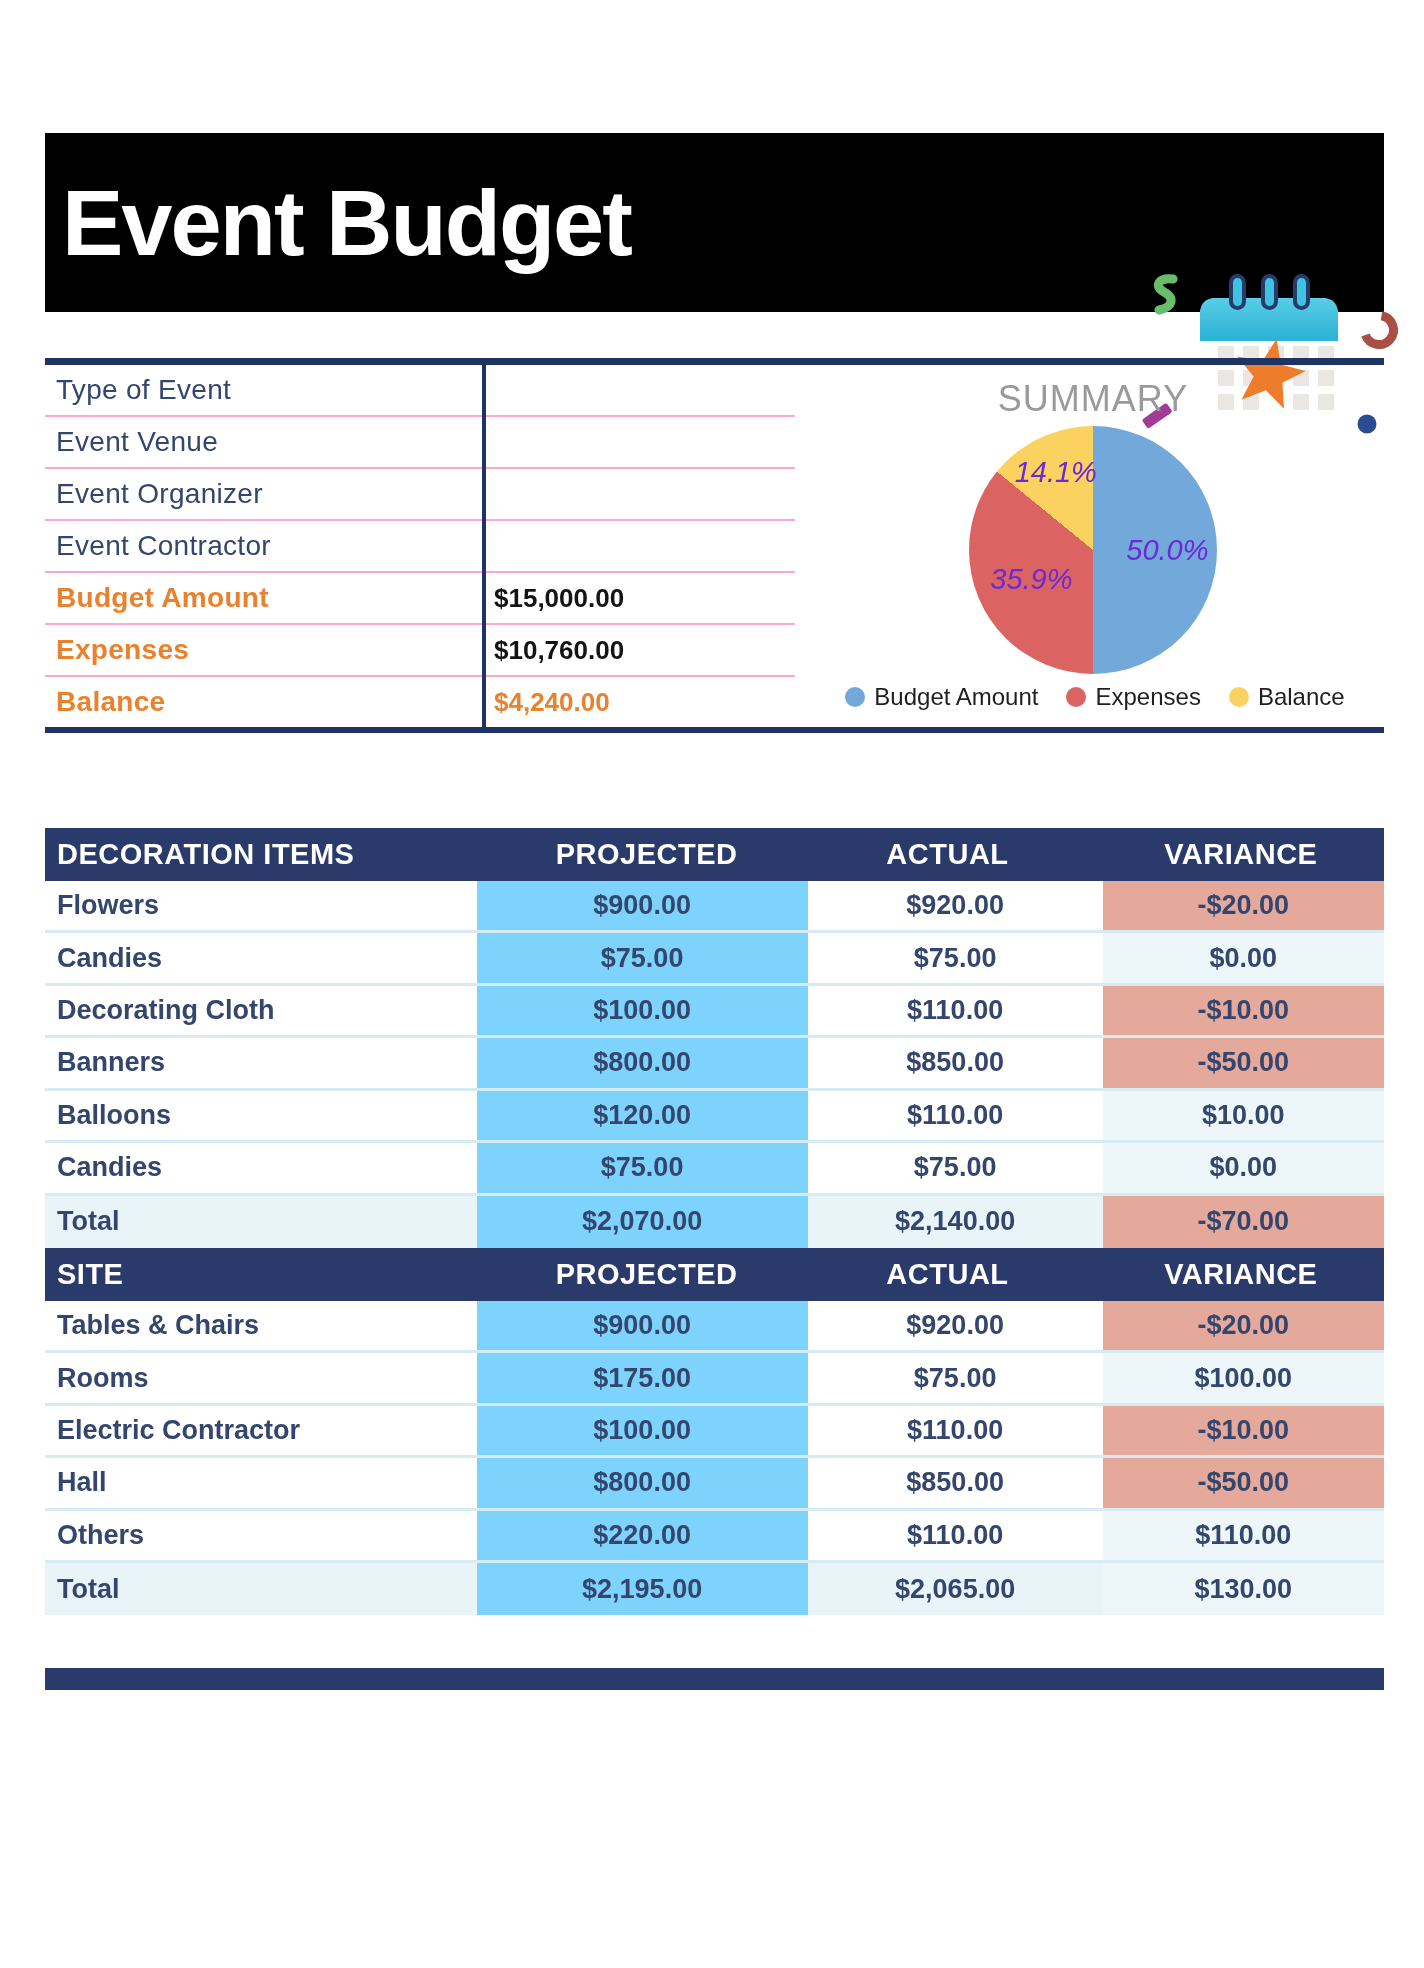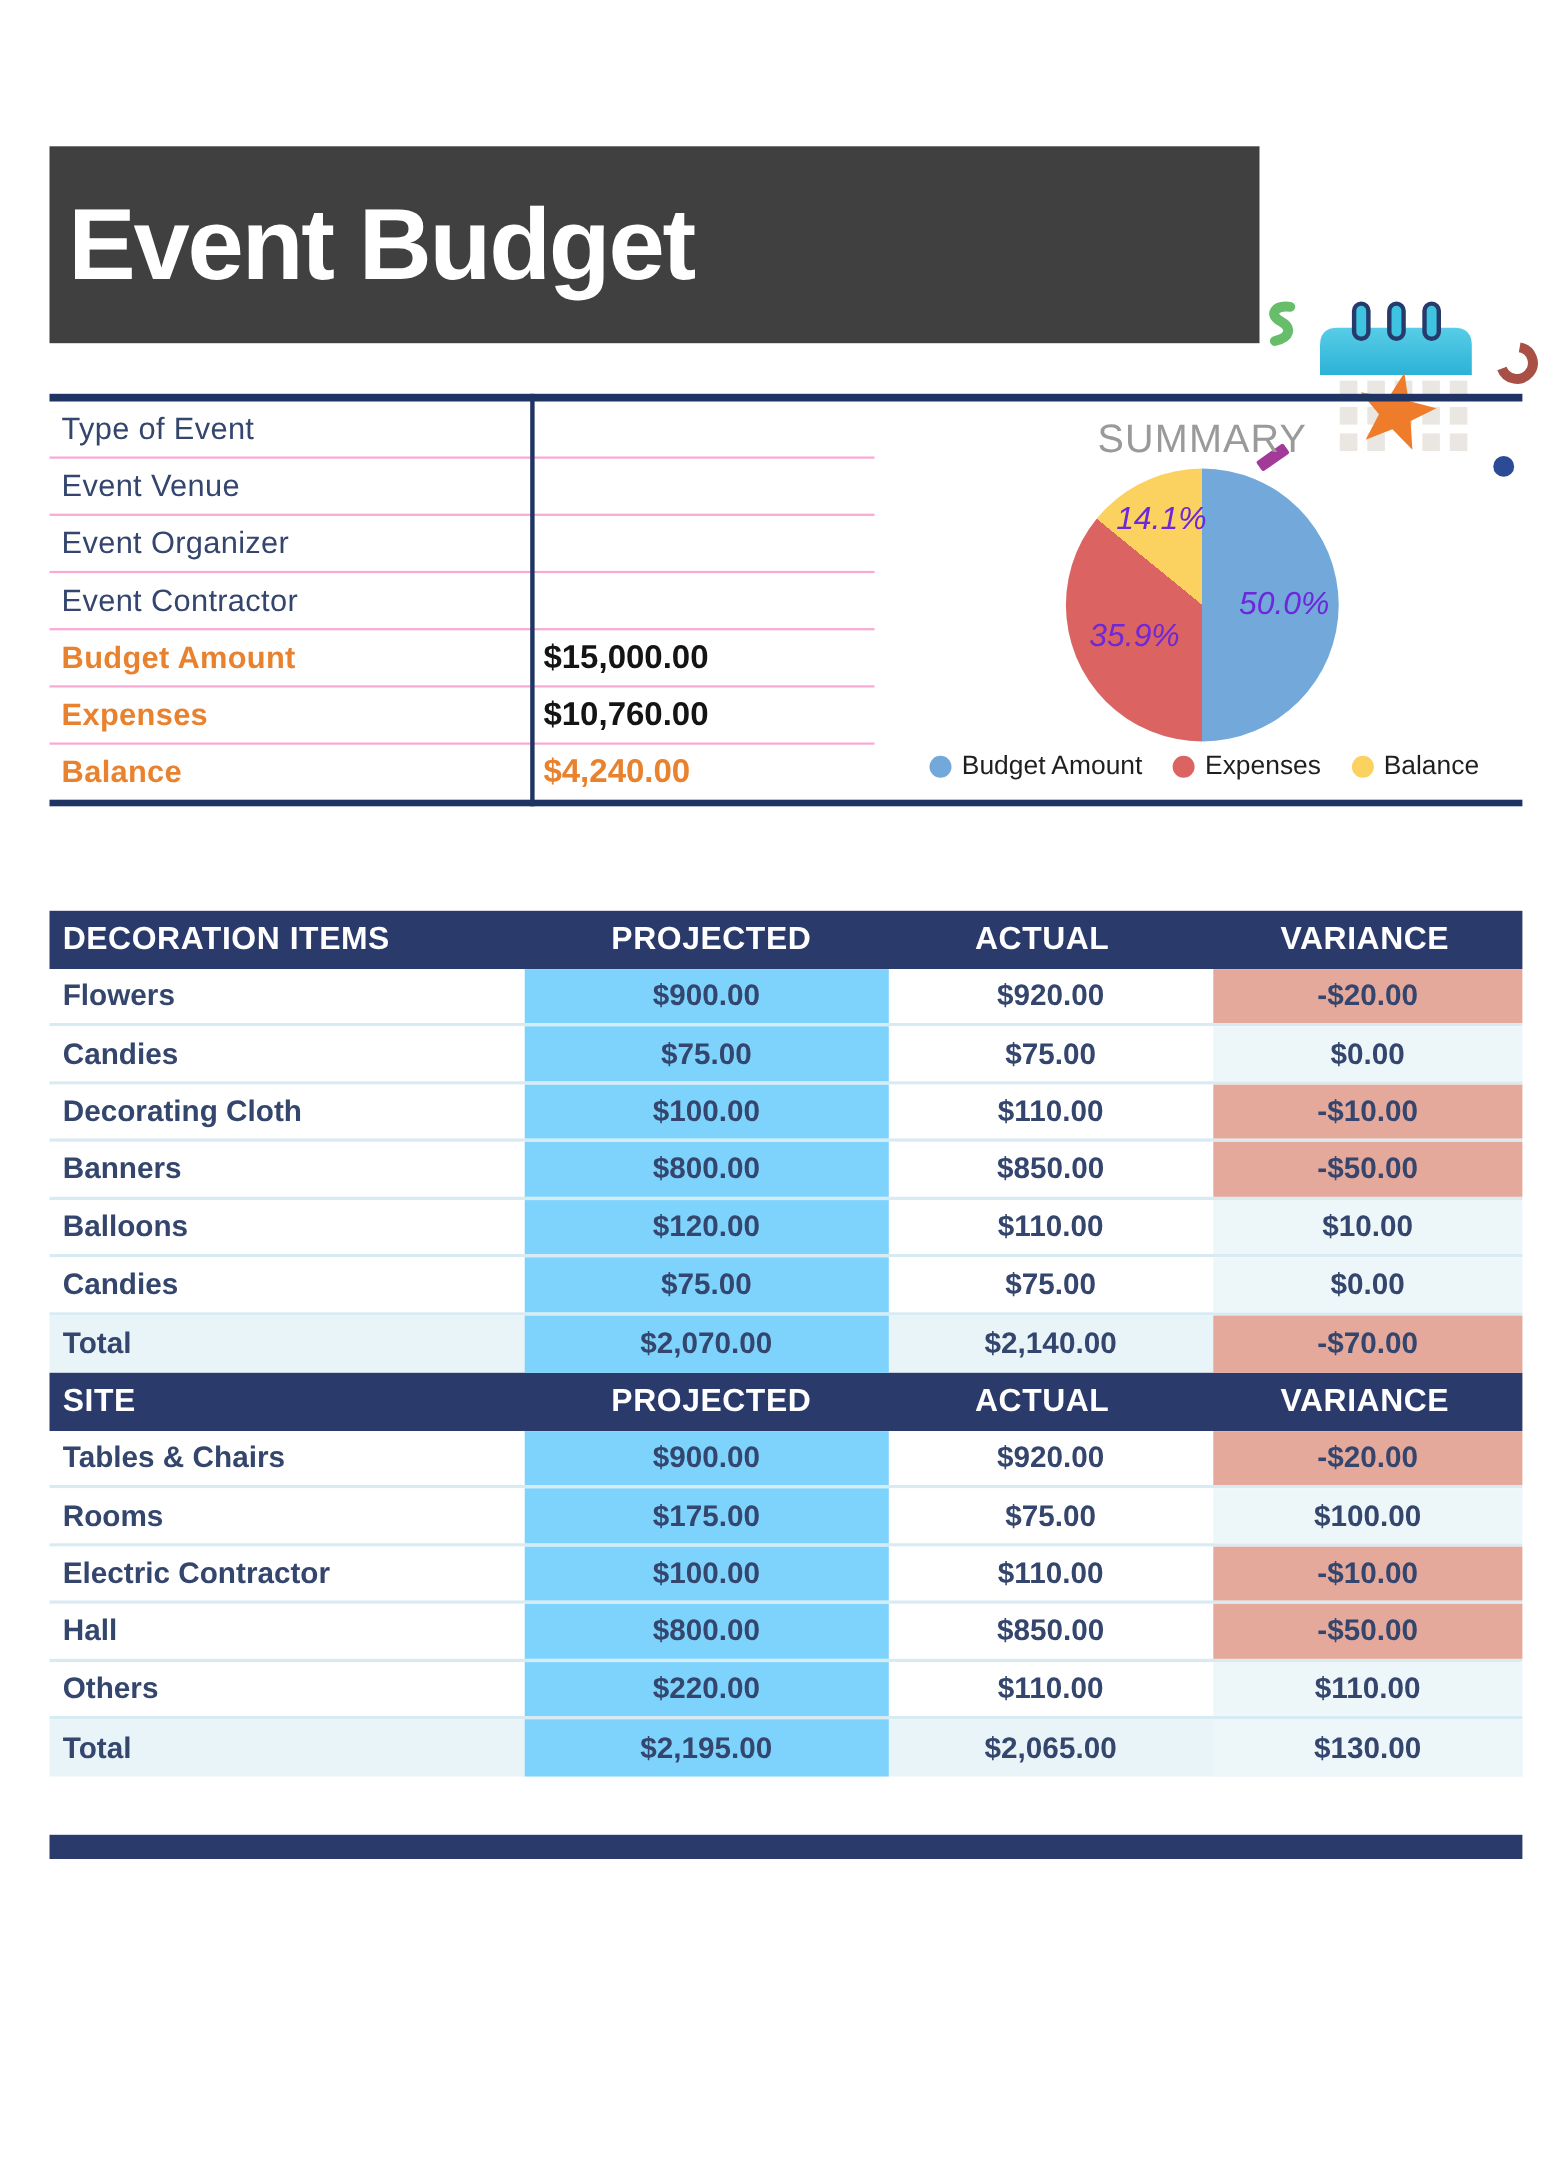--- a/index.html
+++ b/index.html
@@ -7,22 +7,22 @@
     position: relative;
     width: 1424px;
     height: 1968px;
     background: #ffffff;
     font-family: "Liberation Sans", sans-serif;
     overflow: hidden;
   }
   
   .banner {
     position: absolute; left: 45px; top: 133px;
-    width: 1100px; height: 179px;
-    background: #404040;
+    width: 1339px; height: 179px;
+    background: #000000;
   }
   .banner-title {
     position: absolute; left: 17px; top: 50%;
     transform: translateY(-50%);
     color: #ffffff; font-size: 92px; font-weight: 700;
     letter-spacing: -2px; white-space: nowrap;
   }
   .icon-cluster { position: absolute; left: 1090px; top: 140px; width: 270px; height: 165px; }
   
   .summary {
@@ -37,21 +37,21 @@
     width: 750px; height: 362px;
     display: flex; flex-direction: column;
   }
   .form-row { flex: 1 1 0; display: flex; align-items: center; box-sizing: border-box; }
   .form-row.sep { border-bottom: 2px solid #f9a8d4; }
   .f-label {
     width: 437px; padding-left: 11px; box-sizing: border-box;
     font-size: 28px; color: #34466d; letter-spacing: 0.3px;
   }
   .f-label.orange { color: #e9822e; font-weight: 700; }
-  .f-value { padding-left: 12px; font-size: 30px; font-weight: 700; color: #141414; min-height: 30px; flex: 1; }
+  .f-value { padding-left: 12px; font-size: 26px; font-weight: 700; color: #141414; min-height: 30px; flex: 1; }
   .f-value.accent { color: #e9822e; }
   .v-divider {
     position: absolute; left: 437px; top: -7px; bottom: -6px;
     width: 4px; background: #1f3463;
   }
   
   .chart-title {
     position: absolute; left: 893px; top: 378px; width: 400px;
     text-align: center; font-size: 36px; color: #9a9a9a; letter-spacing: 1px;
   }

